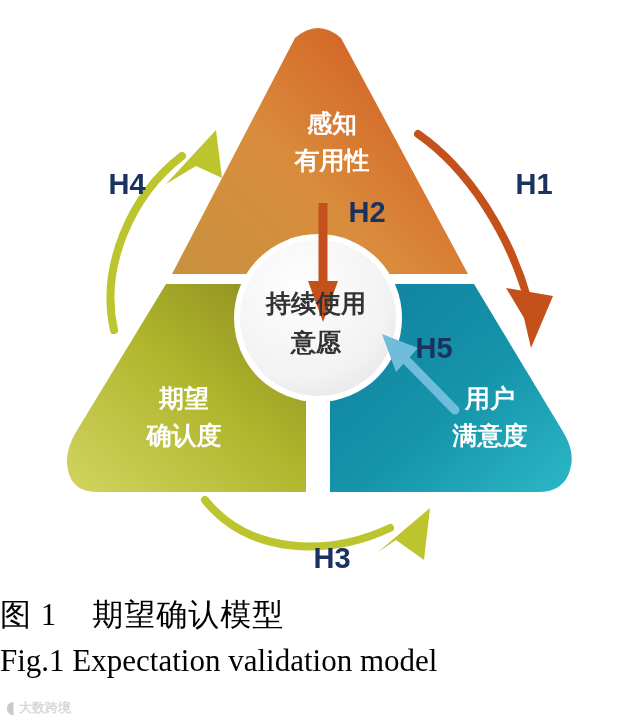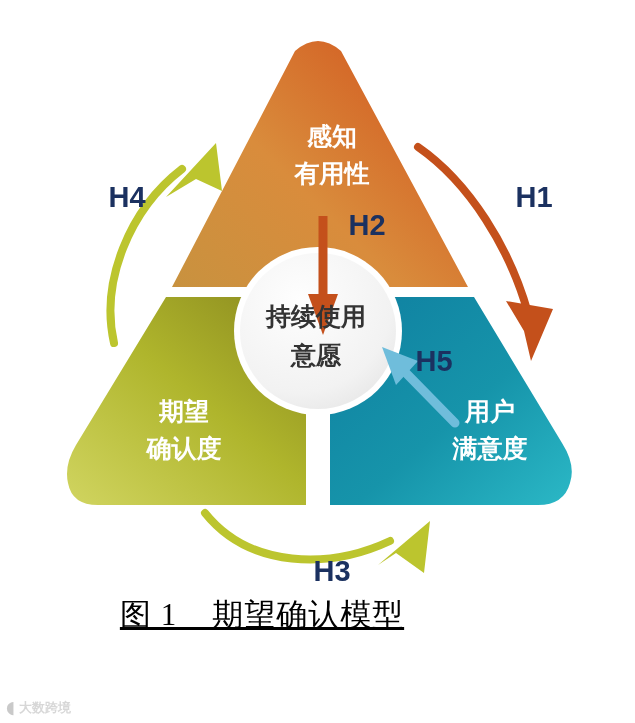--- a/index.html
+++ b/index.html
@@ -9,21 +9,21 @@
   }
   body {
     width: 635px;
     height: 723px;
     position: relative;
     font-family: "Liberation Sans", "DejaVu Sans", sans-serif;
     overflow: hidden;
   }
   #figure-wrap {
     position: absolute;
-    left: 0; top: 13px;
+    left: 0; top: 0;
     width: 635px;
     height: 600px;
   }
   svg.diagram {
     display: block;
     width: 635px;
     height: 600px;
   }
   .seg-label {
     font-family: "Liberation Sans", "DejaVu Sans", sans-serif;
@@ -47,22 +47,21 @@
     font-size: 29px;
     fill: #1b3160;
     text-anchor: middle;
     dominant-baseline: middle;
   }
   #caption {
     position: absolute;
     left: 0;
     top: 592px;
     width: 524px;
-    text-align: center;
-    text-decoration: underline;
+    text-align: left;
   }
   .cap-line {
     font-family: "Liberation Serif", "DejaVu Serif", serif;
     color: #000000;
     white-space: pre;
   }
   .cap-cn {
     font-size: 31px;
     letter-spacing: 1px;
     line-height: 46px;
@@ -211,18 +210,19 @@
     <text class="hyp-label" x="127" y="186">H4</text>
     <text class="hyp-label" x="534" y="186">H1</text>
     <text class="hyp-label" x="367" y="214">H2</text>
     <text class="hyp-label" x="434" y="350">H5</text>
     <text class="hyp-label" x="332" y="560">H3</text>
   </svg>
 </div>
 
 <div id="caption">
   <div class="cap-line cap-cn">图 1    期望确认模型</div>
+  <div class="cap-line cap-en">Fig.1 Expectation validation model</div>
 </div>
 
 <div id="watermark">
   <span class="wm-mark">◖</span>
   <span class="wm-text">大数跨境</span>
 </div>
 
 </body></html>

